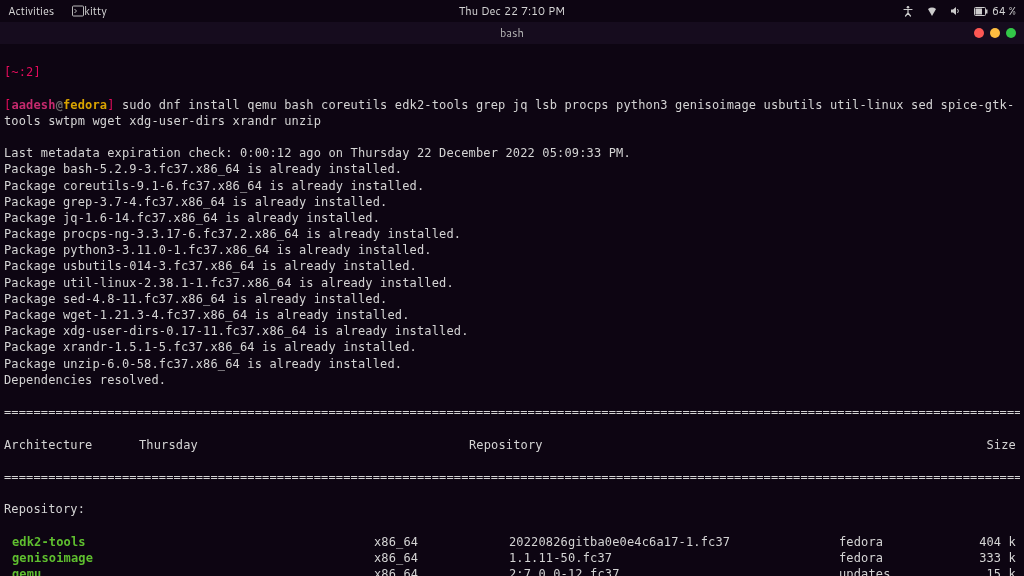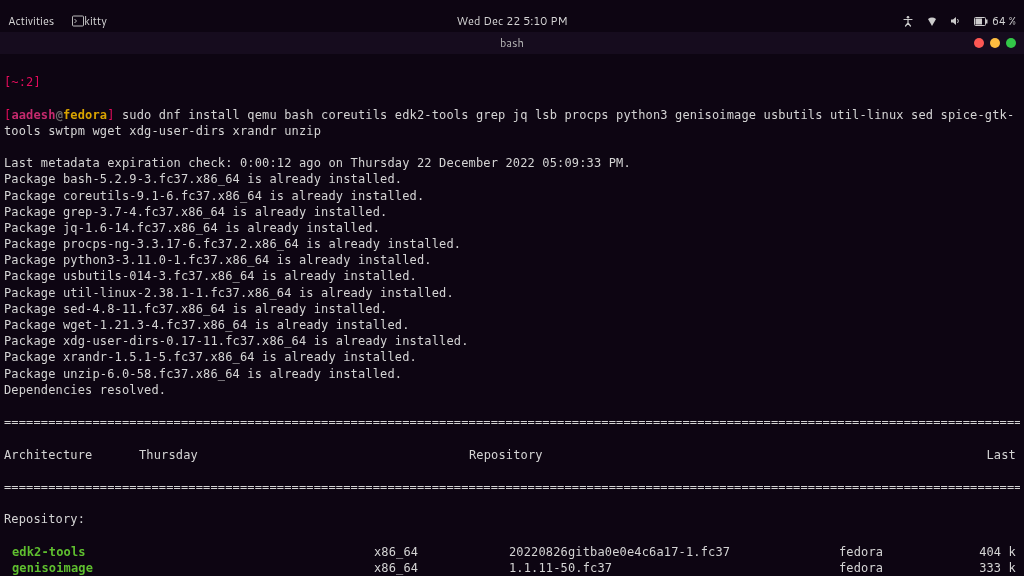--- a/index.html
+++ b/index.html
@@ -15,21 +15,20 @@
   .topbar {
     height: 22px;
     background: #0d0512;
     display: flex;
     align-items: center;
     justify-content: space-between;
     padding: 0 8px;
     font-family: 'Cantarell', sans-serif;
     font-size: 11px;
     color: #d4d4d4;
-    margin-top: 10px;
   }
   .topbar-left { display: flex; align-items: center; gap: 18px; }
   .topbar-left .app-indicator { display: flex; align-items: center; gap: 0; }
   .topbar-center { position: absolute; left: 50%; transform: translateX(-50%); }
   .topbar-right { display: flex; align-items: center; gap: 12px; }
   .topbar-icon { display: inline-flex; align-items: center; }
   .window-title {
     height: 22px;
     background: #160c1e;
     display: flex;
@@ -77,21 +76,21 @@
     <span class="app-indicator">
       <span class="topbar-icon">
         <svg width="12" height="12" viewBox="0 0 12 12">
             <rect x="0.5" y="1" width="11" height="10" rx="1" fill="none" stroke="#bbb" stroke-width="1"></rect>
             <path d="M2.5 4 L4.5 6 L2.5 8" fill="none" stroke="#bbb" stroke-width="1"></path>
           </svg>
       </span>
       <span>kitty</span>
     </span>
   </div>
-  <div class="topbar-center">Wed Dec 22   5:10 PM</div>
+  <div class="topbar-center">Thu Dec 22   7:10 PM</div>
   <div class="topbar-right">
     <span class="topbar-icon">
       <svg width="12" height="12" viewBox="0 0 12 12">
           <circle cx="6" cy="2.2" r="1.3" fill="#ccc"></circle>
           <path d="M2 4.5 L10 4.5 M6 4.5 L6 8 M6 8 L3.5 11 M6 8 L8.5 11" stroke="#ccc" stroke-width="1.2" fill="none" stroke-linecap="round"></path>
         </svg>
     </span>
     <span class="topbar-icon">
       <svg width="12" height="12" viewBox="0 0 12 12">
           <path d="M6 11 L2 4 A7 7 0 0 1 10 4 Z" fill="#ccc"></path>
@@ -125,20 +124,20 @@
 
 <div class="terminal-body">
 <div><span class="ps1-prefix">[~:2]</span></div>
 <div style="white-space:pre-wrap;word-break:break-all;"><span class="ps1-bracket">[</span><span class="ps1-user">aadesh</span><span class="ps1-at">@</span><span class="ps1-host">fedora</span><span class="ps1-bracket">]</span><span class="cmd-text"> sudo dnf install qemu bash coreutils edk2-tools grep jq lsb procps python3 genisoimage usbutils util-linux sed spice-gtk-tools swtpm wget xdg-user-dirs xrandr unzip</span></div>
 <div id="output-block"><div>Last metadata expiration check: 0:00:12 ago on Thursday 22 December 2022 05:09:33 PM.</div><div>Package bash-5.2.9-3.fc37.x86_64 is already installed.</div><div>Package coreutils-9.1-6.fc37.x86_64 is already installed.</div><div>Package grep-3.7-4.fc37.x86_64 is already installed.</div><div>Package jq-1.6-14.fc37.x86_64 is already installed.</div><div>Package procps-ng-3.3.17-6.fc37.2.x86_64 is already installed.</div><div>Package python3-3.11.0-1.fc37.x86_64 is already installed.</div><div>Package usbutils-014-3.fc37.x86_64 is already installed.</div><div>Package util-linux-2.38.1-1.fc37.x86_64 is already installed.</div><div>Package sed-4.8-11.fc37.x86_64 is already installed.</div><div>Package wget-1.21.3-4.fc37.x86_64 is already installed.</div><div>Package xdg-user-dirs-0.17-11.fc37.x86_64 is already installed.</div><div>Package xrandr-1.5.1-5.fc37.x86_64 is already installed.</div><div>Package unzip-6.0-58.fc37.x86_64 is already installed.</div><div>Dependencies resolved.</div></div>
 <div class="divider">========================================================================================================================================================</div>
 <div class="table-row">
   <span class="col-arch">Architecture</span>
   <span class="col-ver">Thursday</span>
   <span class="col-repo">Repository</span>
-  <span class="col-size">Last</span>
+  <span class="col-size">Size</span>
 </div>
 <div class="divider">========================================================================================================================================================</div>
 <div>Repository:</div>
 <div id="installing-block"><div class="table-row"><span class="col-pkg pkg-indent pkg-green">edk2-tools</span><span class="col-arch">x86_64</span><span class="col-ver">20220826gitba0e0e4c6a17-1.fc37</span><span class="col-repo">fedora</span><span class="col-size">404 k</span></div><div class="table-row"><span class="col-pkg pkg-indent pkg-green">genisoimage</span><span class="col-arch">x86_64</span><span class="col-ver">1.1.11-50.fc37</span><span class="col-repo">fedora</span><span class="col-size">333 k</span></div><div class="table-row"><span class="col-pkg pkg-indent pkg-green">qemu</span><span class="col-arch">x86_64</span><span class="col-ver">2:7.0.0-12.fc37</span><span class="col-repo">updates</span><span class="col-size">15 k</span></div></div>
 
 
 </div>
 
 </body></html>

